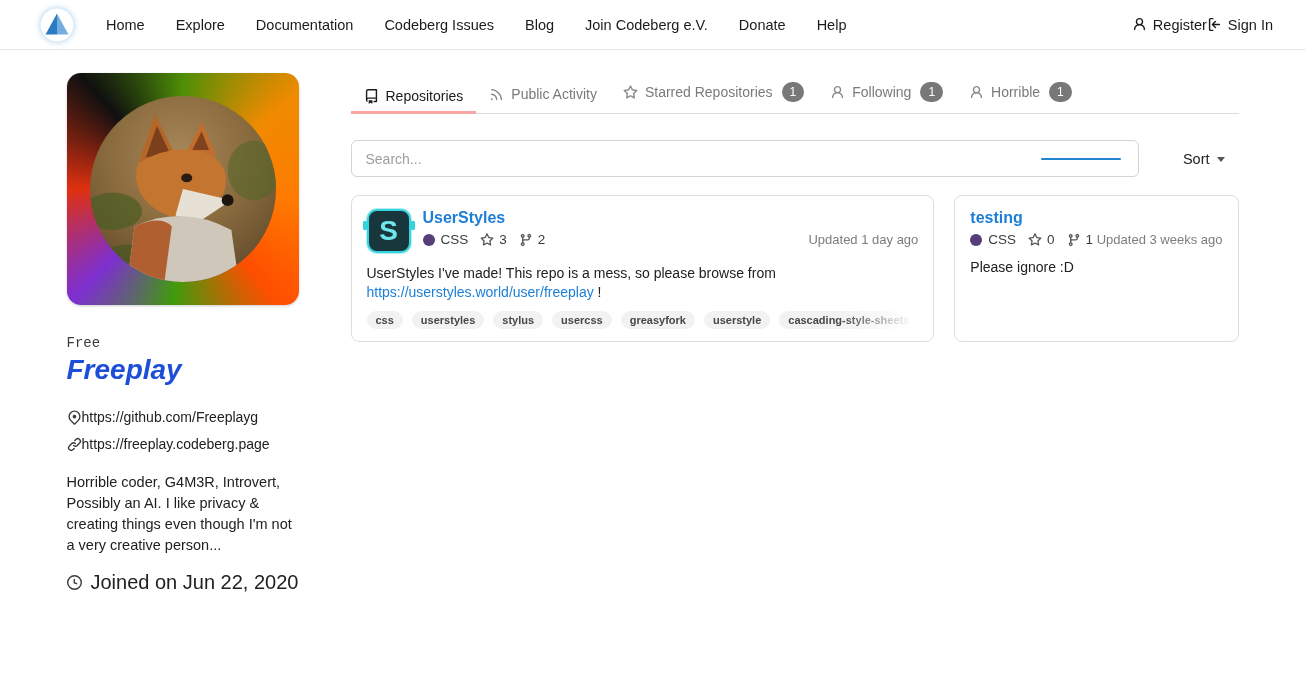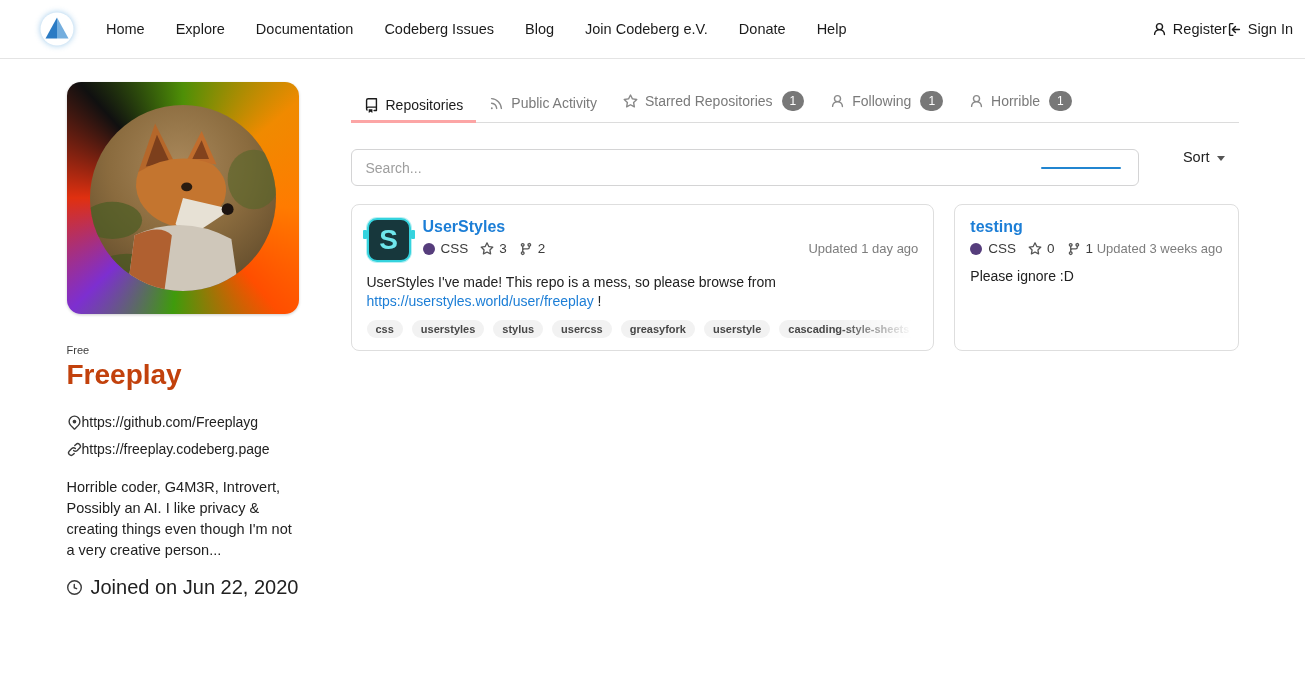--- a/index.html
+++ b/index.html
@@ -6,22 +6,22 @@
   html,body { margin:0; padding:0; background:#fff; }
   body {
     font-family: "Liberation Sans", "DejaVu Sans", sans-serif;
     color:#212121; width:1305px; height:699px; overflow:hidden;
     font-size:14px;
   }
   a { text-decoration:none; color:inherit; }
 
   
   .navbar {
-    height:59px; display:flex; align-items:center;
-    padding:0 12px 0 38px; border-bottom:1px solid #e4e4e4;
+    height:50px; display:flex; align-items:center;
+    padding:0 32px 0 38px; border-bottom:1px solid #e4e4e4;
     background:#fff;
   }
   .logo { width:38px; height:38px; display:flex; align-items:center; justify-content:center; cursor:pointer; }
   .logo svg { filter: drop-shadow(0 0 3px rgba(33,133,208,.45)); }
   .nav-links { display:flex; align-items:center; margin-left:30px; }
   .nav-links a {
     margin-right:31px; font-size:14.5px; color:#1b1b1b; white-space:nowrap;
   }
   .auth { margin-left:auto; display:flex; align-items:center; }
   .auth a { display:flex; align-items:center; gap:6px; font-size:14.5px; color:#1b1b1b; }
@@ -39,22 +39,22 @@
       #4e8f07 0deg, #f08a00 50deg, #ff7b00 95deg, #ff4e00 140deg,
       #3f9b0c 185deg, #7d2fd0 225deg, #e03010 270deg, #101010 318deg, #4e8f07 360deg);
     box-shadow: 0 1px 3px rgba(0,0,0,.2);
   }
   .avatar-photo {
     position:absolute; left:23px; top:23px; width:186px; height:186px; border-radius:50%;
     background: radial-gradient(circle at 48% 32%, #a8875a 0%, #8a6b3e 45%, #6b5330 75%, #4c3c22 100%);
     overflow:hidden;
   }
   .avatar-photo svg { position:absolute; left:0; top:0; }
-  .fullname { margin-top:30px; font-size:11px; color:#3c3c3c; }
-  .username { margin:3px 0 0; font-size:28px; font-weight:700; color:#c2410c; line-height:1.15; }
+  .fullname { margin-top:30px; font-size:14px; color:#3c3c3c;font-family:Liberation Mono, monospace; }
+  .username { margin:3px 0 0; font-size:28px; font-weight:700; color:#1d4ed8; line-height:1.15;font-style:italic; }
   .profile-meta { margin-top:23px; display:flex; flex-direction:column; gap:11px; }
   .profile-meta .row { display:flex; align-items:center; font-size:14px; color:#212121; }
   .profile-meta svg { width:15px; height:15px; fill:#3b3b3b; flex:none; }
   .bio { margin:20px 0 0; font-size:14.5px; line-height:1.45; color:#212121; }
   .joined { margin-top:15px; display:flex; align-items:center; gap:9px; font-size:20px; }
   .joined svg { width:15px; height:15px; fill:#3b3b3b; }
 
   
   .tabs { display:flex; align-items:flex-end; border-bottom:1px solid #dcdcdc; }
   .tab {
@@ -63,21 +63,21 @@
   }
   .tab svg { width:15px; height:15px; fill:#8a8a8a; }
   .tab.active { color:#1b1b1b; border-bottom:3px solid #fca5a5; margin-bottom:-1px; padding-bottom:7px; }
   .tab.active svg { fill:#1b1b1b; }
   .badge {
     background:#787878; color:#fff; border-radius:10px;
     font-size:12px; line-height:1; padding:4px 8px; margin-left:2px;
   }
 
   
-  .search-row { margin-top:26px; display:flex; align-items:flex-start; }
+  .search-row { margin-top:26px; display:flex; align-items:center; }
   .search-group {
     flex:1; display:flex; align-items:stretch; height:37px;
     border:1px solid #d4d4d5; border-radius:6px; background:#fff; overflow:hidden;
   }
   .search-group input {
     flex:1; border:0; outline:none; padding:0 14px; font-size:14px;
     font-family:inherit; color:#212121; background:transparent;
   }
   .search-group input::placeholder { color:#9e9e9e; }
   .search-btn {

